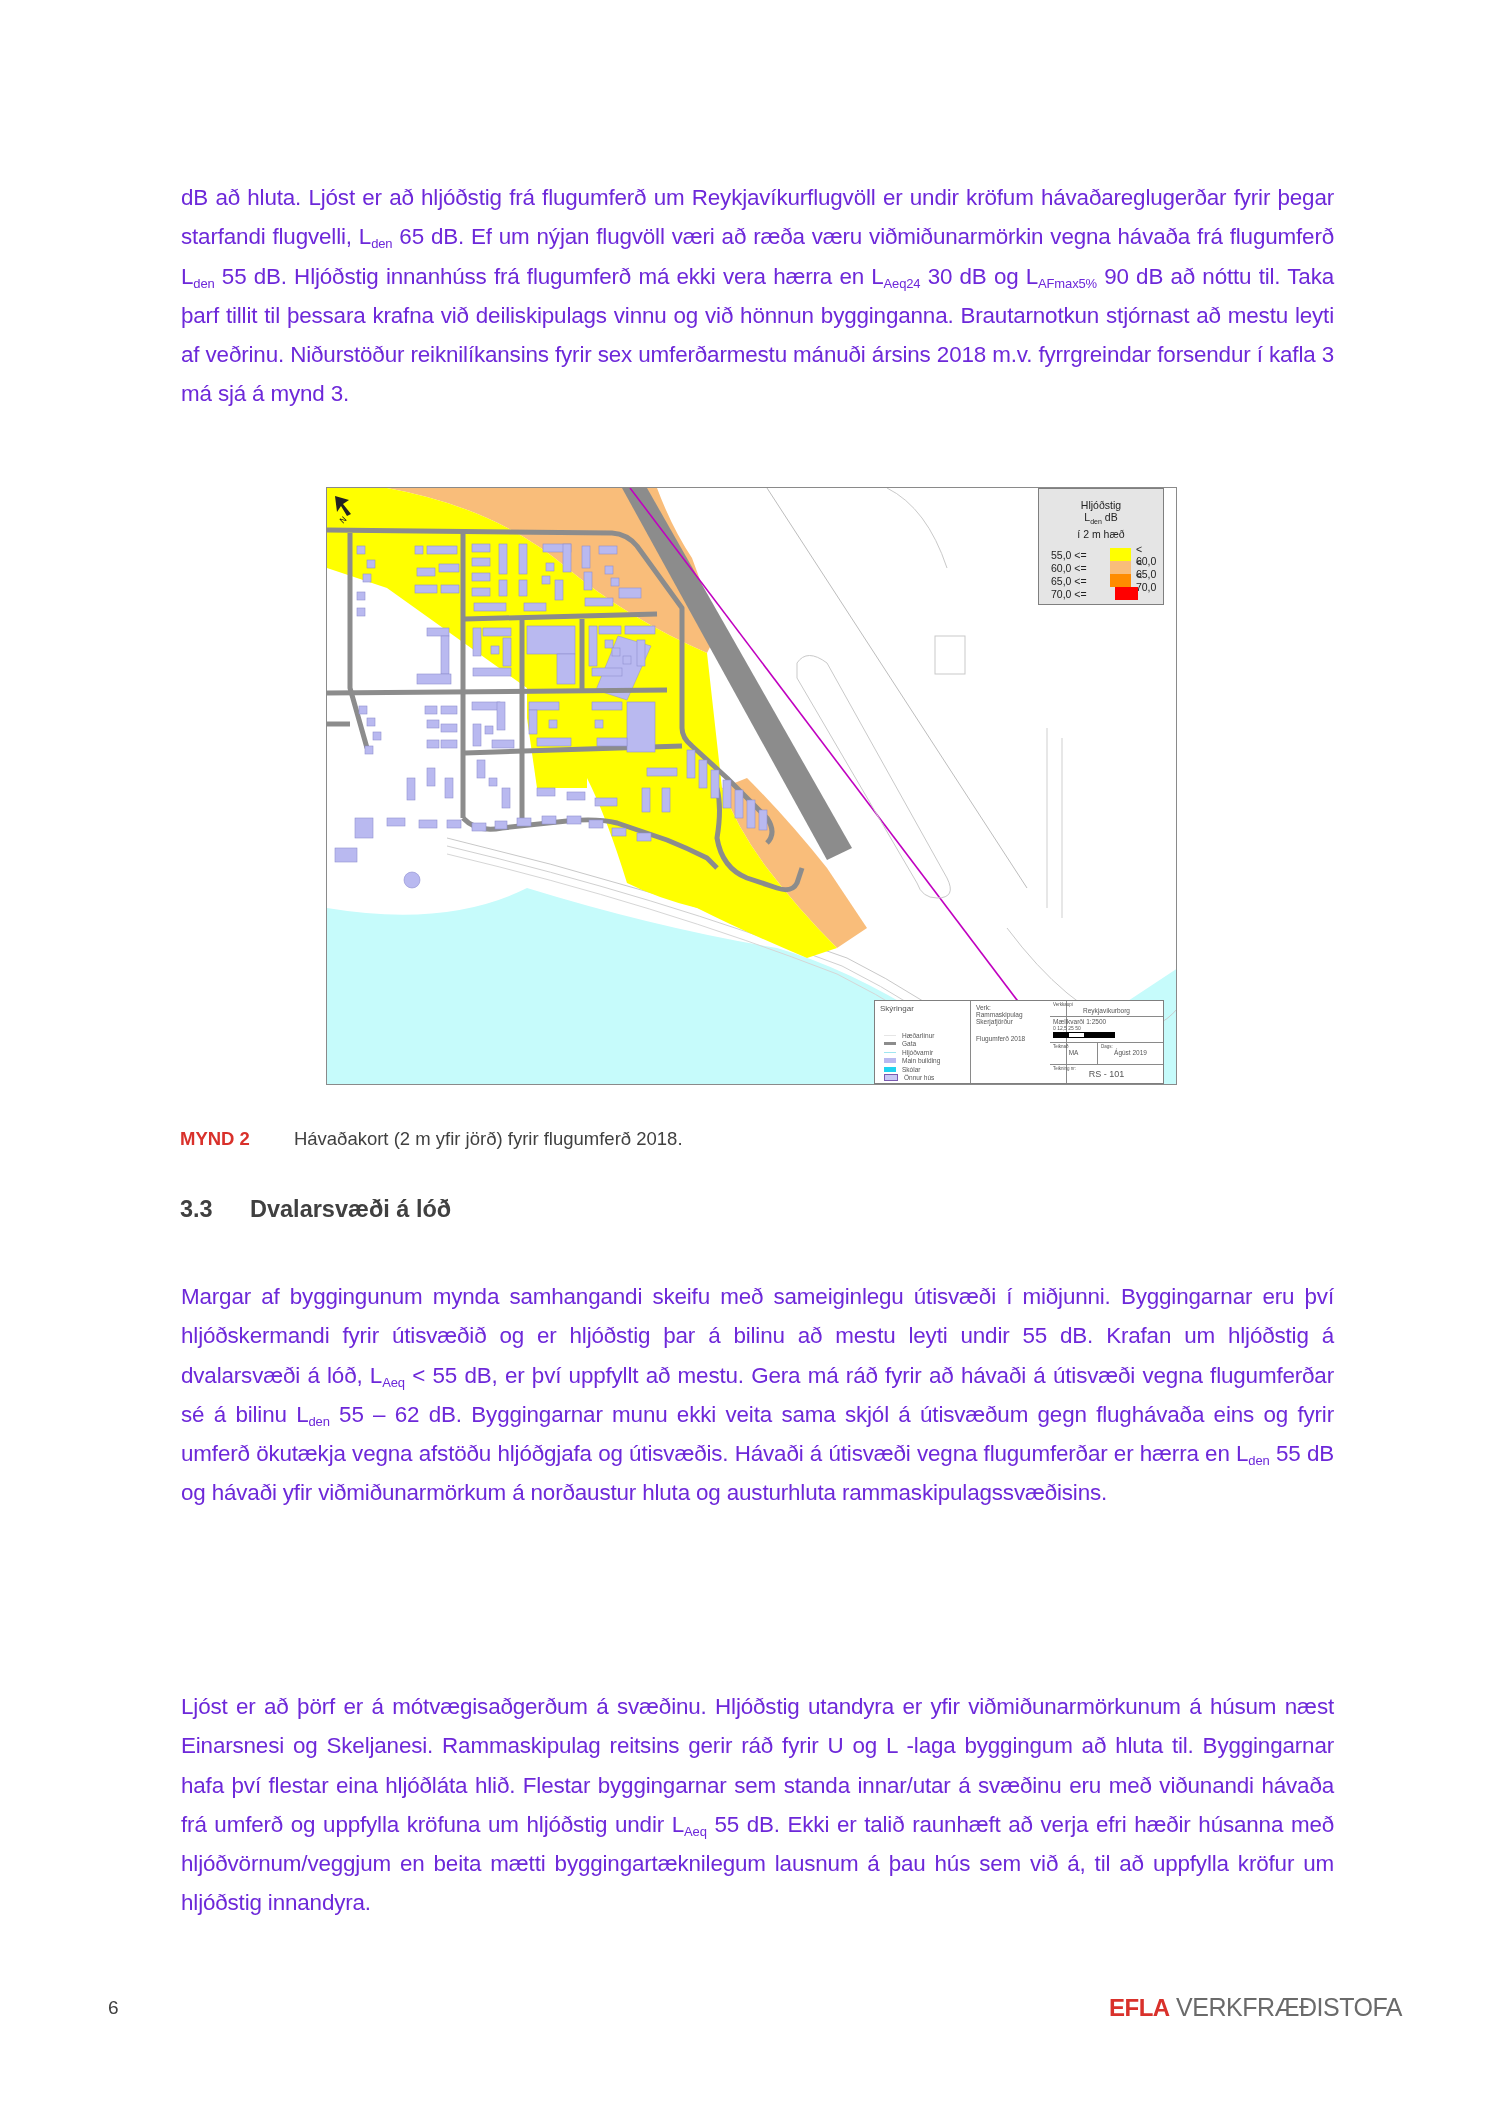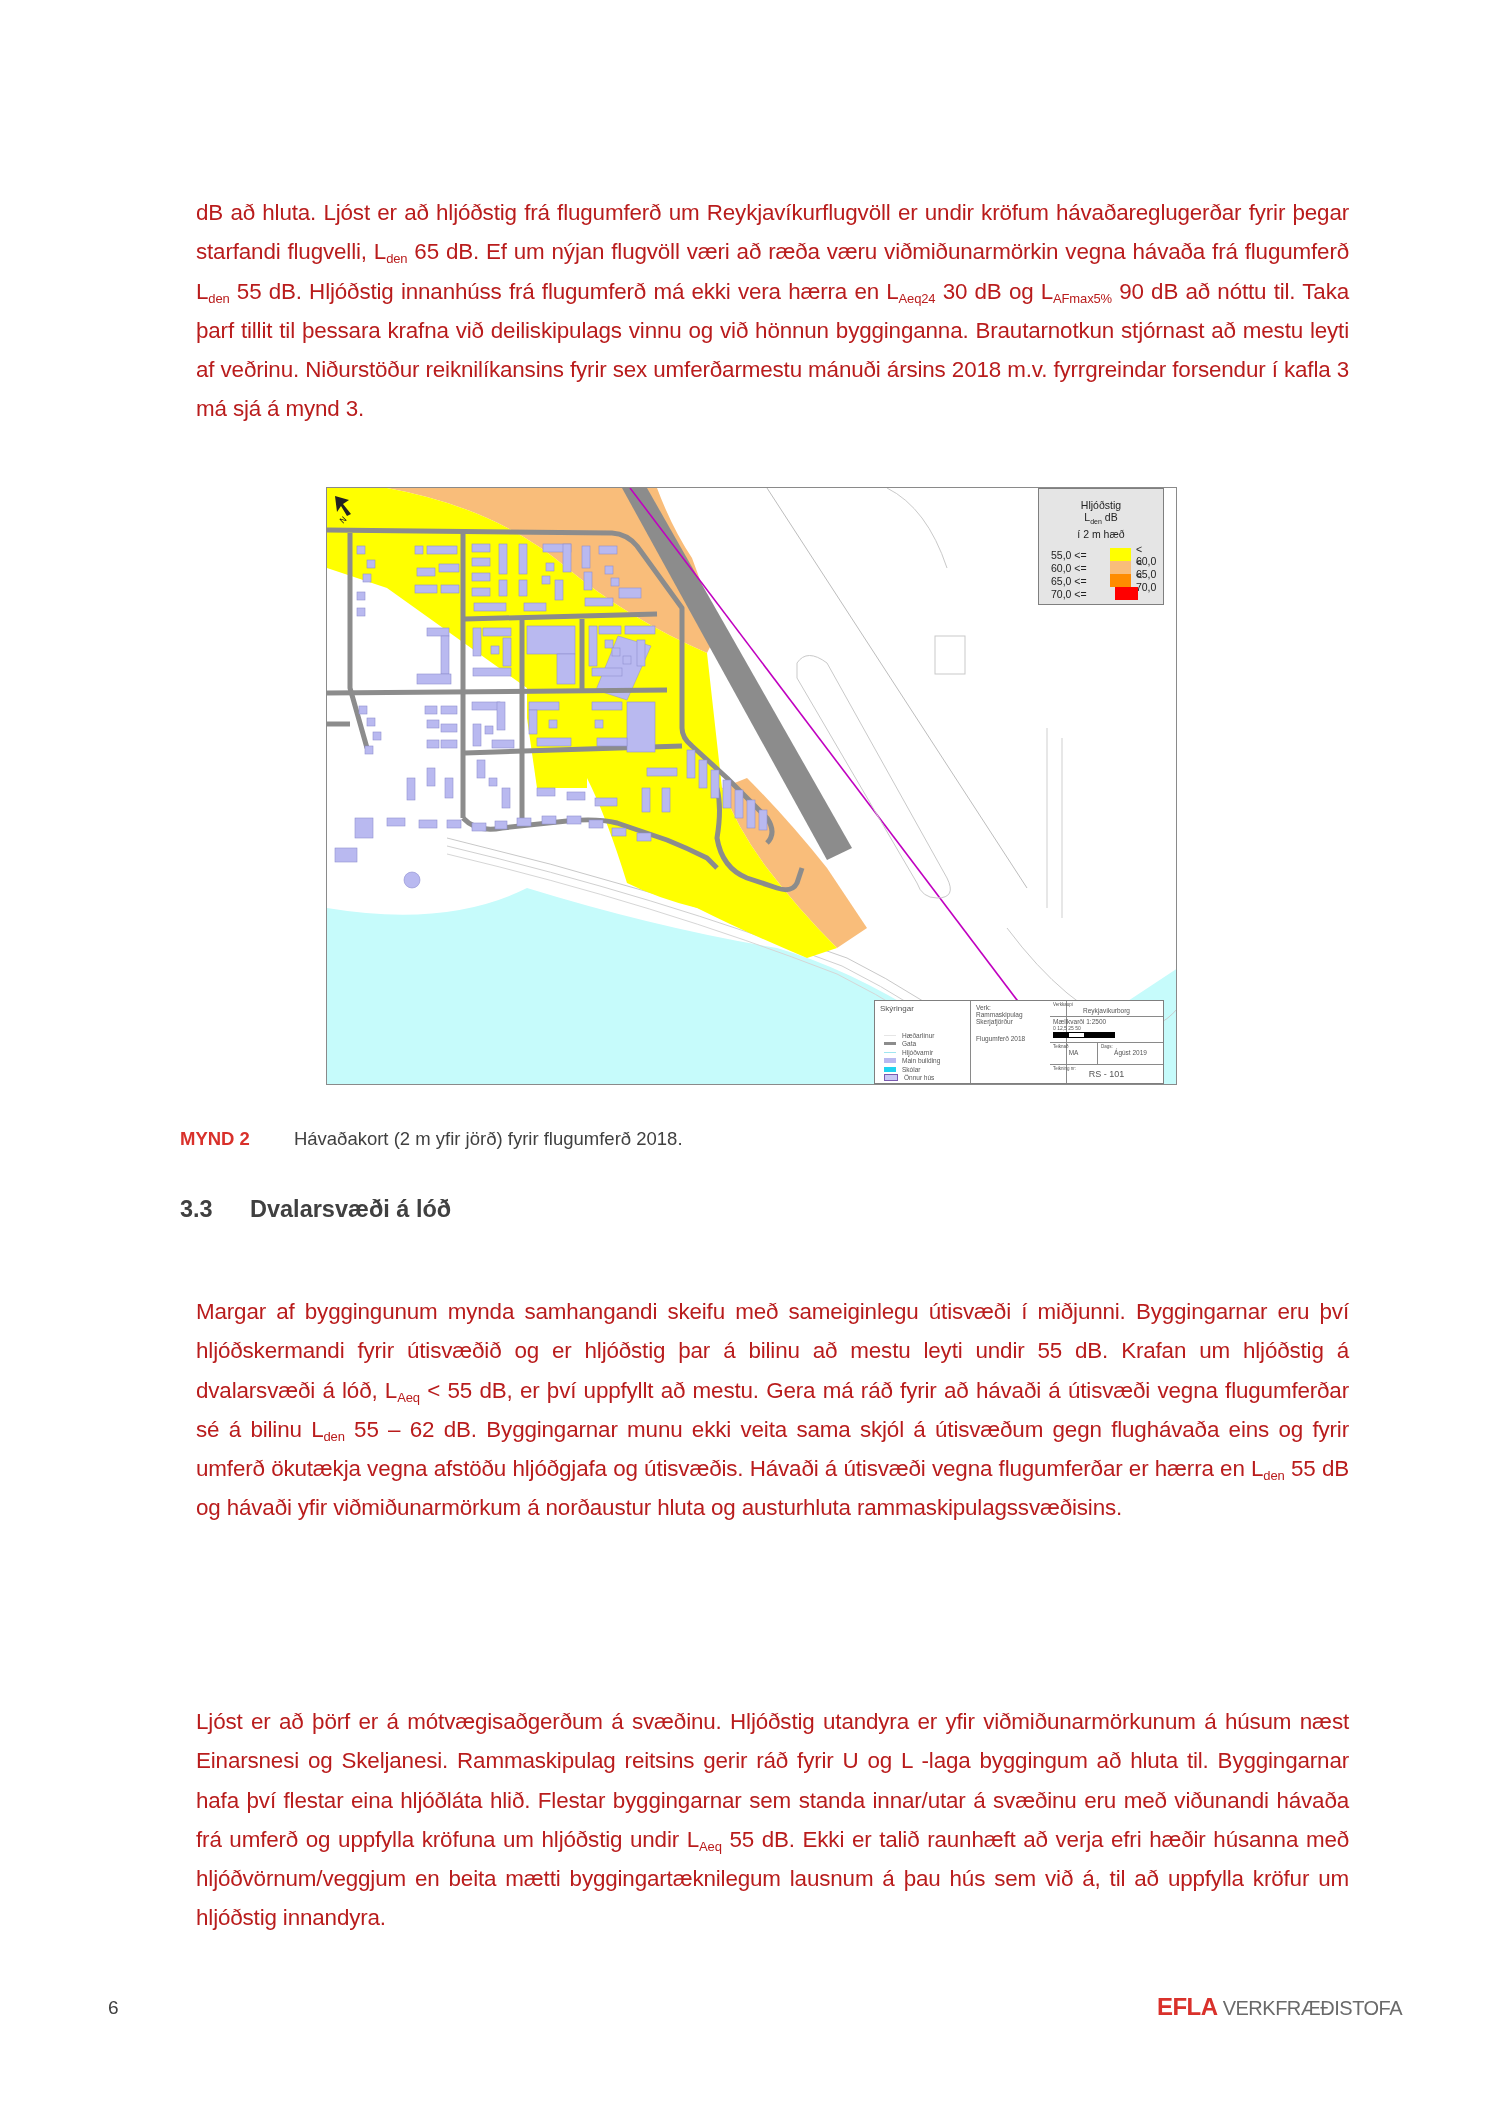--- a/index.html
+++ b/index.html
@@ -5,21 +5,21 @@
   html, body { margin: 0; padding: 0; background: #ffffff; }
   body {
     width: 1500px; height: 2122px; position: relative; overflow: hidden;
     font-family: "Liberation Sans", "DejaVu Sans", sans-serif;
     color: #3f3f3f;
   }
   .page { position: absolute; left: 0; top: 0; width: 1500px; height: 2122px; }
   .para {
     position: absolute; left: 180px; width: 1153px;
     font-size: 22.4px; line-height: 39.3px; text-align: justify;
-    color: #b91c1c; margin: 16px;
+    color: #6d28d9; margin: 1px;
     letter-spacing: -0.15px;
   }
   .para sub { font-size: 13px; vertical-align: -4px; line-height: 0; }
   #p1 { top: 177px; }
   #p2 { top: 1276px; }
   #p3 { top: 1686px; }
 
   .figure {
     position: absolute; left: 326px; top: 487px; width: 851px; height: 598px;
     border: 1.5px solid #8a8a8a; box-sizing: border-box; background: #ffffff; overflow: hidden;
@@ -38,21 +38,21 @@
 
   .heading {
     position: absolute; left: 180px; top: 1598px; font-size: 31px; font-weight: bold; color: #d9312b;
     letter-spacing: 0.3px;
   }
   .heading .num { display: inline-block; width: 48px; }
 
   .footer-page { position: absolute; left: 108px; top: 1997px; font-size: 19px; color: #404040; }
   .footer-brand { position: absolute; right: 98px; top: 1993px; font-size: 24px; color: #555555; letter-spacing: -0.5px; }
   .footer-brand .brand { color: #d9312b; font-weight: bold; }
-  .footer-brand .tag { font-weight: normal; color: #6a6a6a; font-size: 20px; }
+  .footer-brand .tag { font-weight: normal; color: #6a6a6a; font-size: 25px; }
 
   .legend-box {
     position: absolute; right: 12px; top: 0px; width: 124px; height: 115px;
     background: #e5e5e5; border: 1px solid #7f7f7f;
     font-size: 10.5px; color: #222; line-height: 12px;
   }
   .legend-title { text-align: center; margin-top: 10px; }
   .legend-rows { margin-top: 8px; margin-left: 12px; }
   .legend-row { display: flex; align-items: center; height: 13px; }
   .legend-row .lo { width: 64px; }

